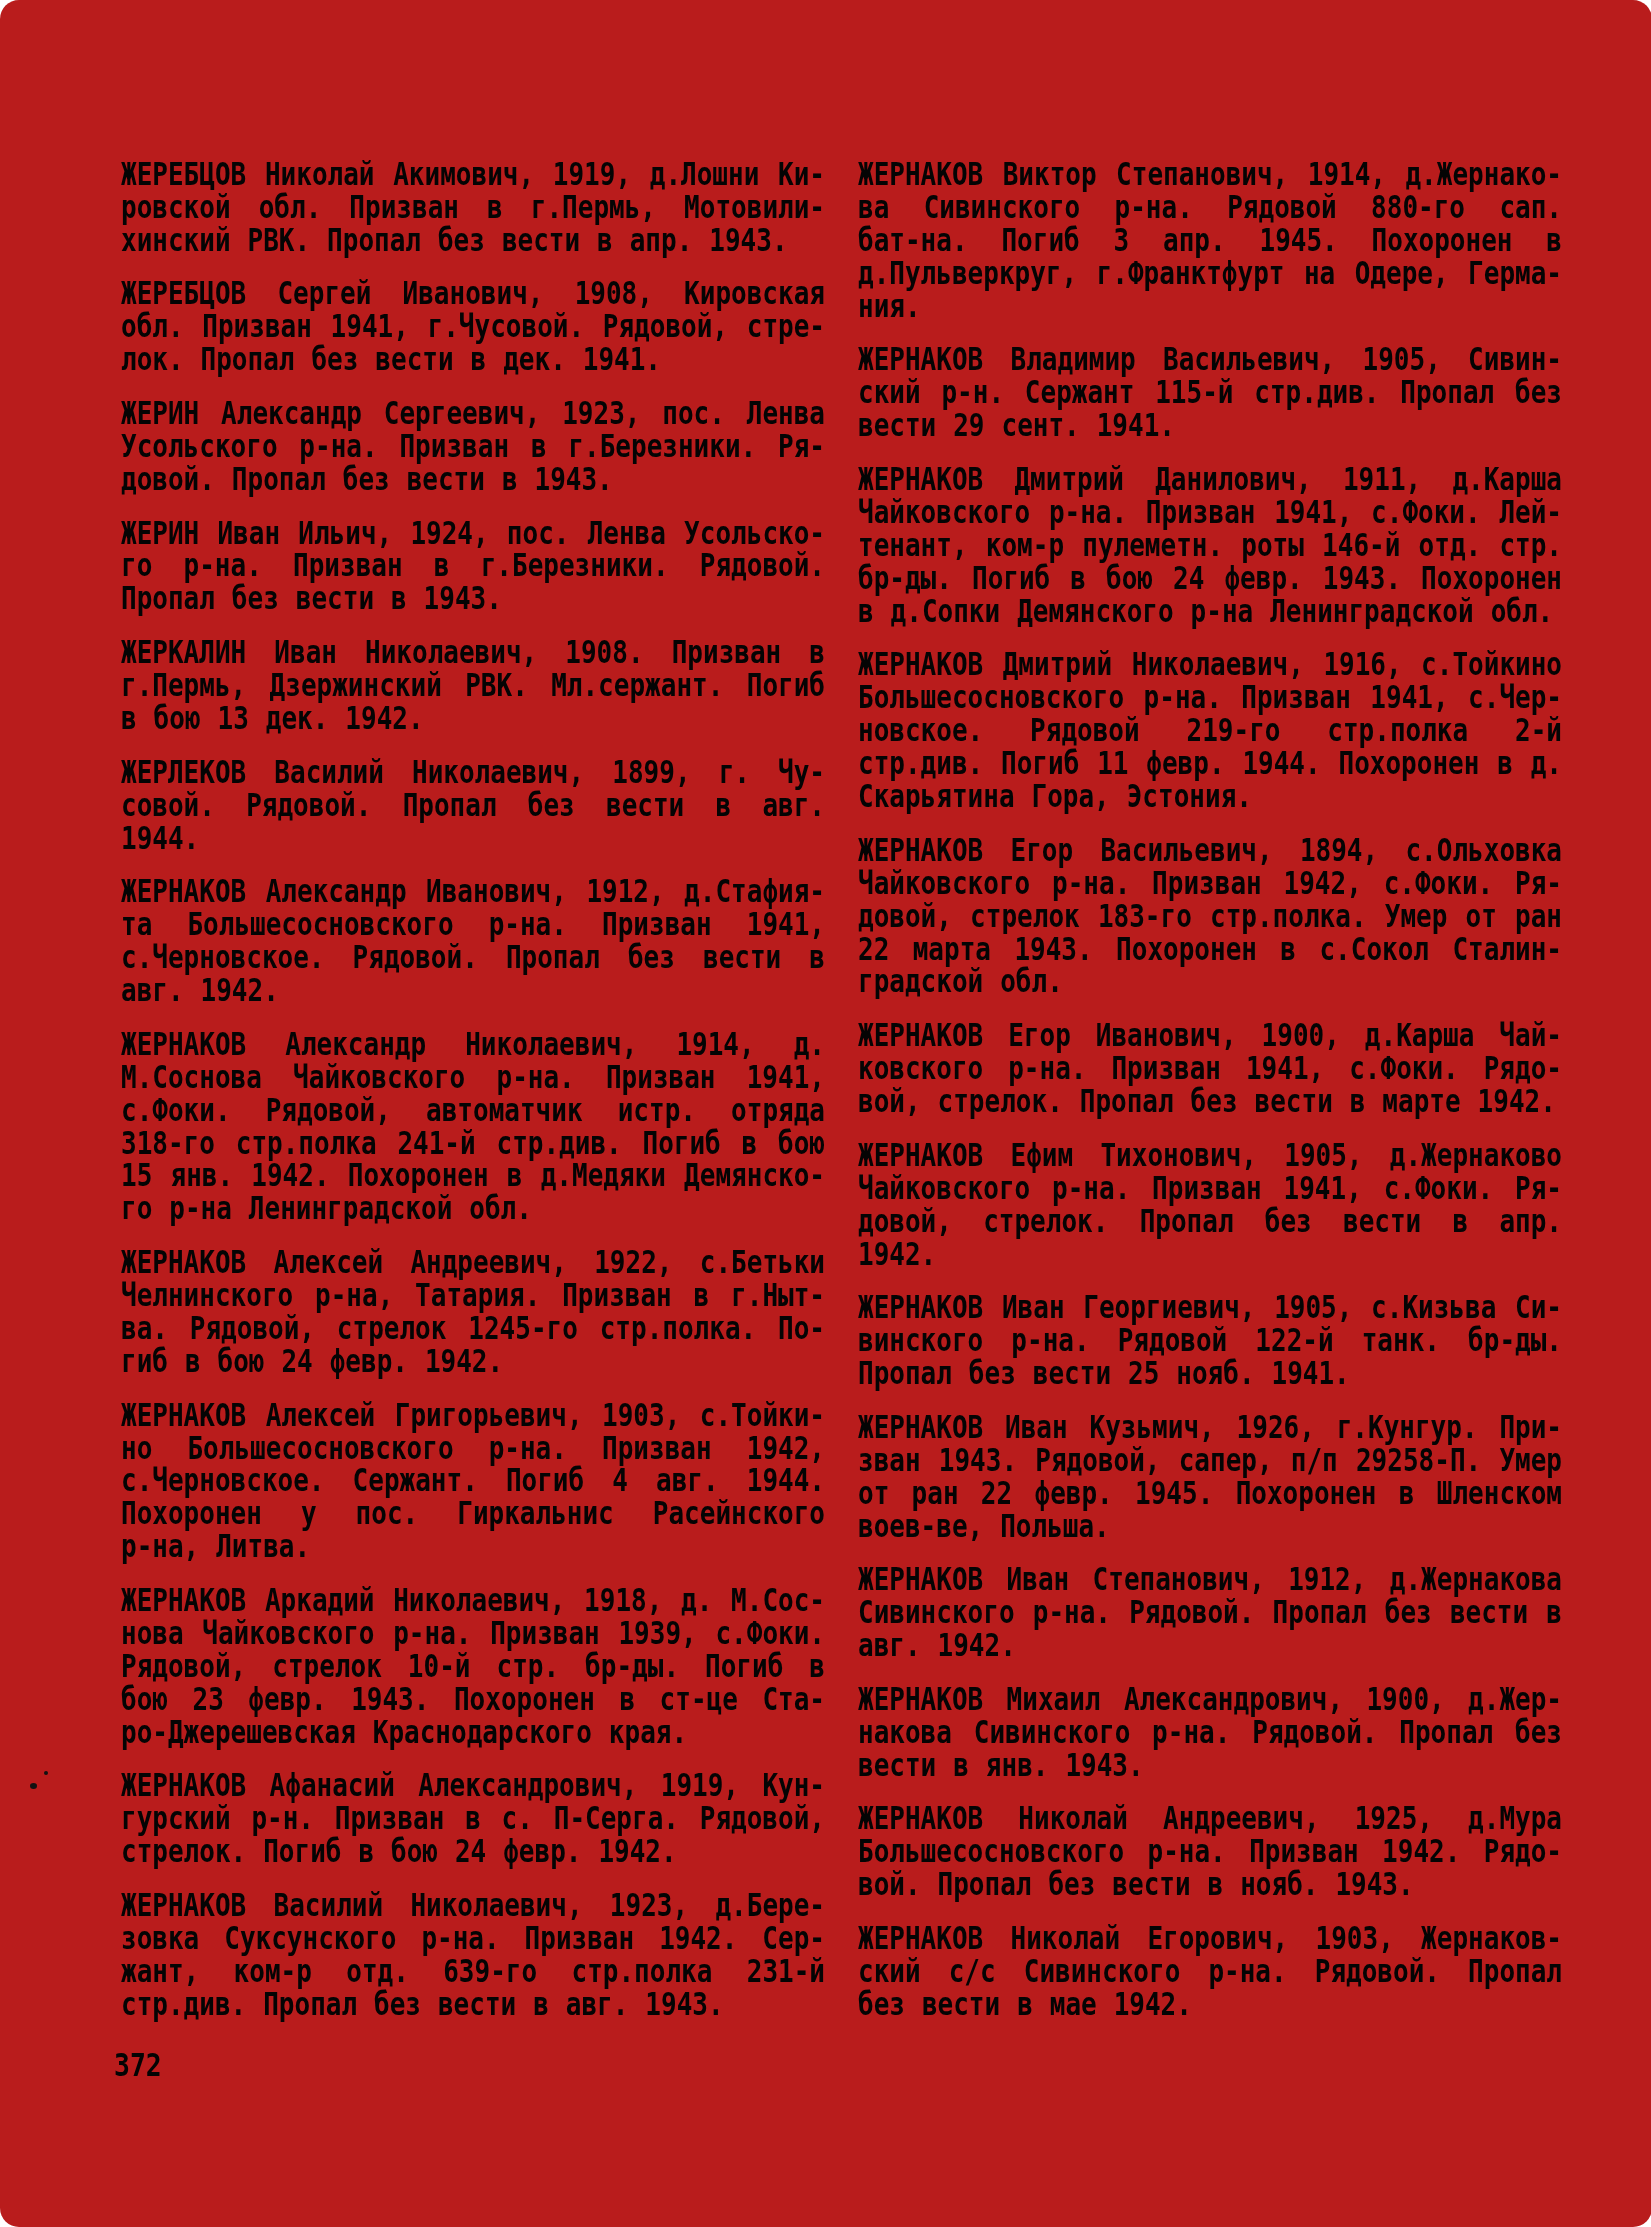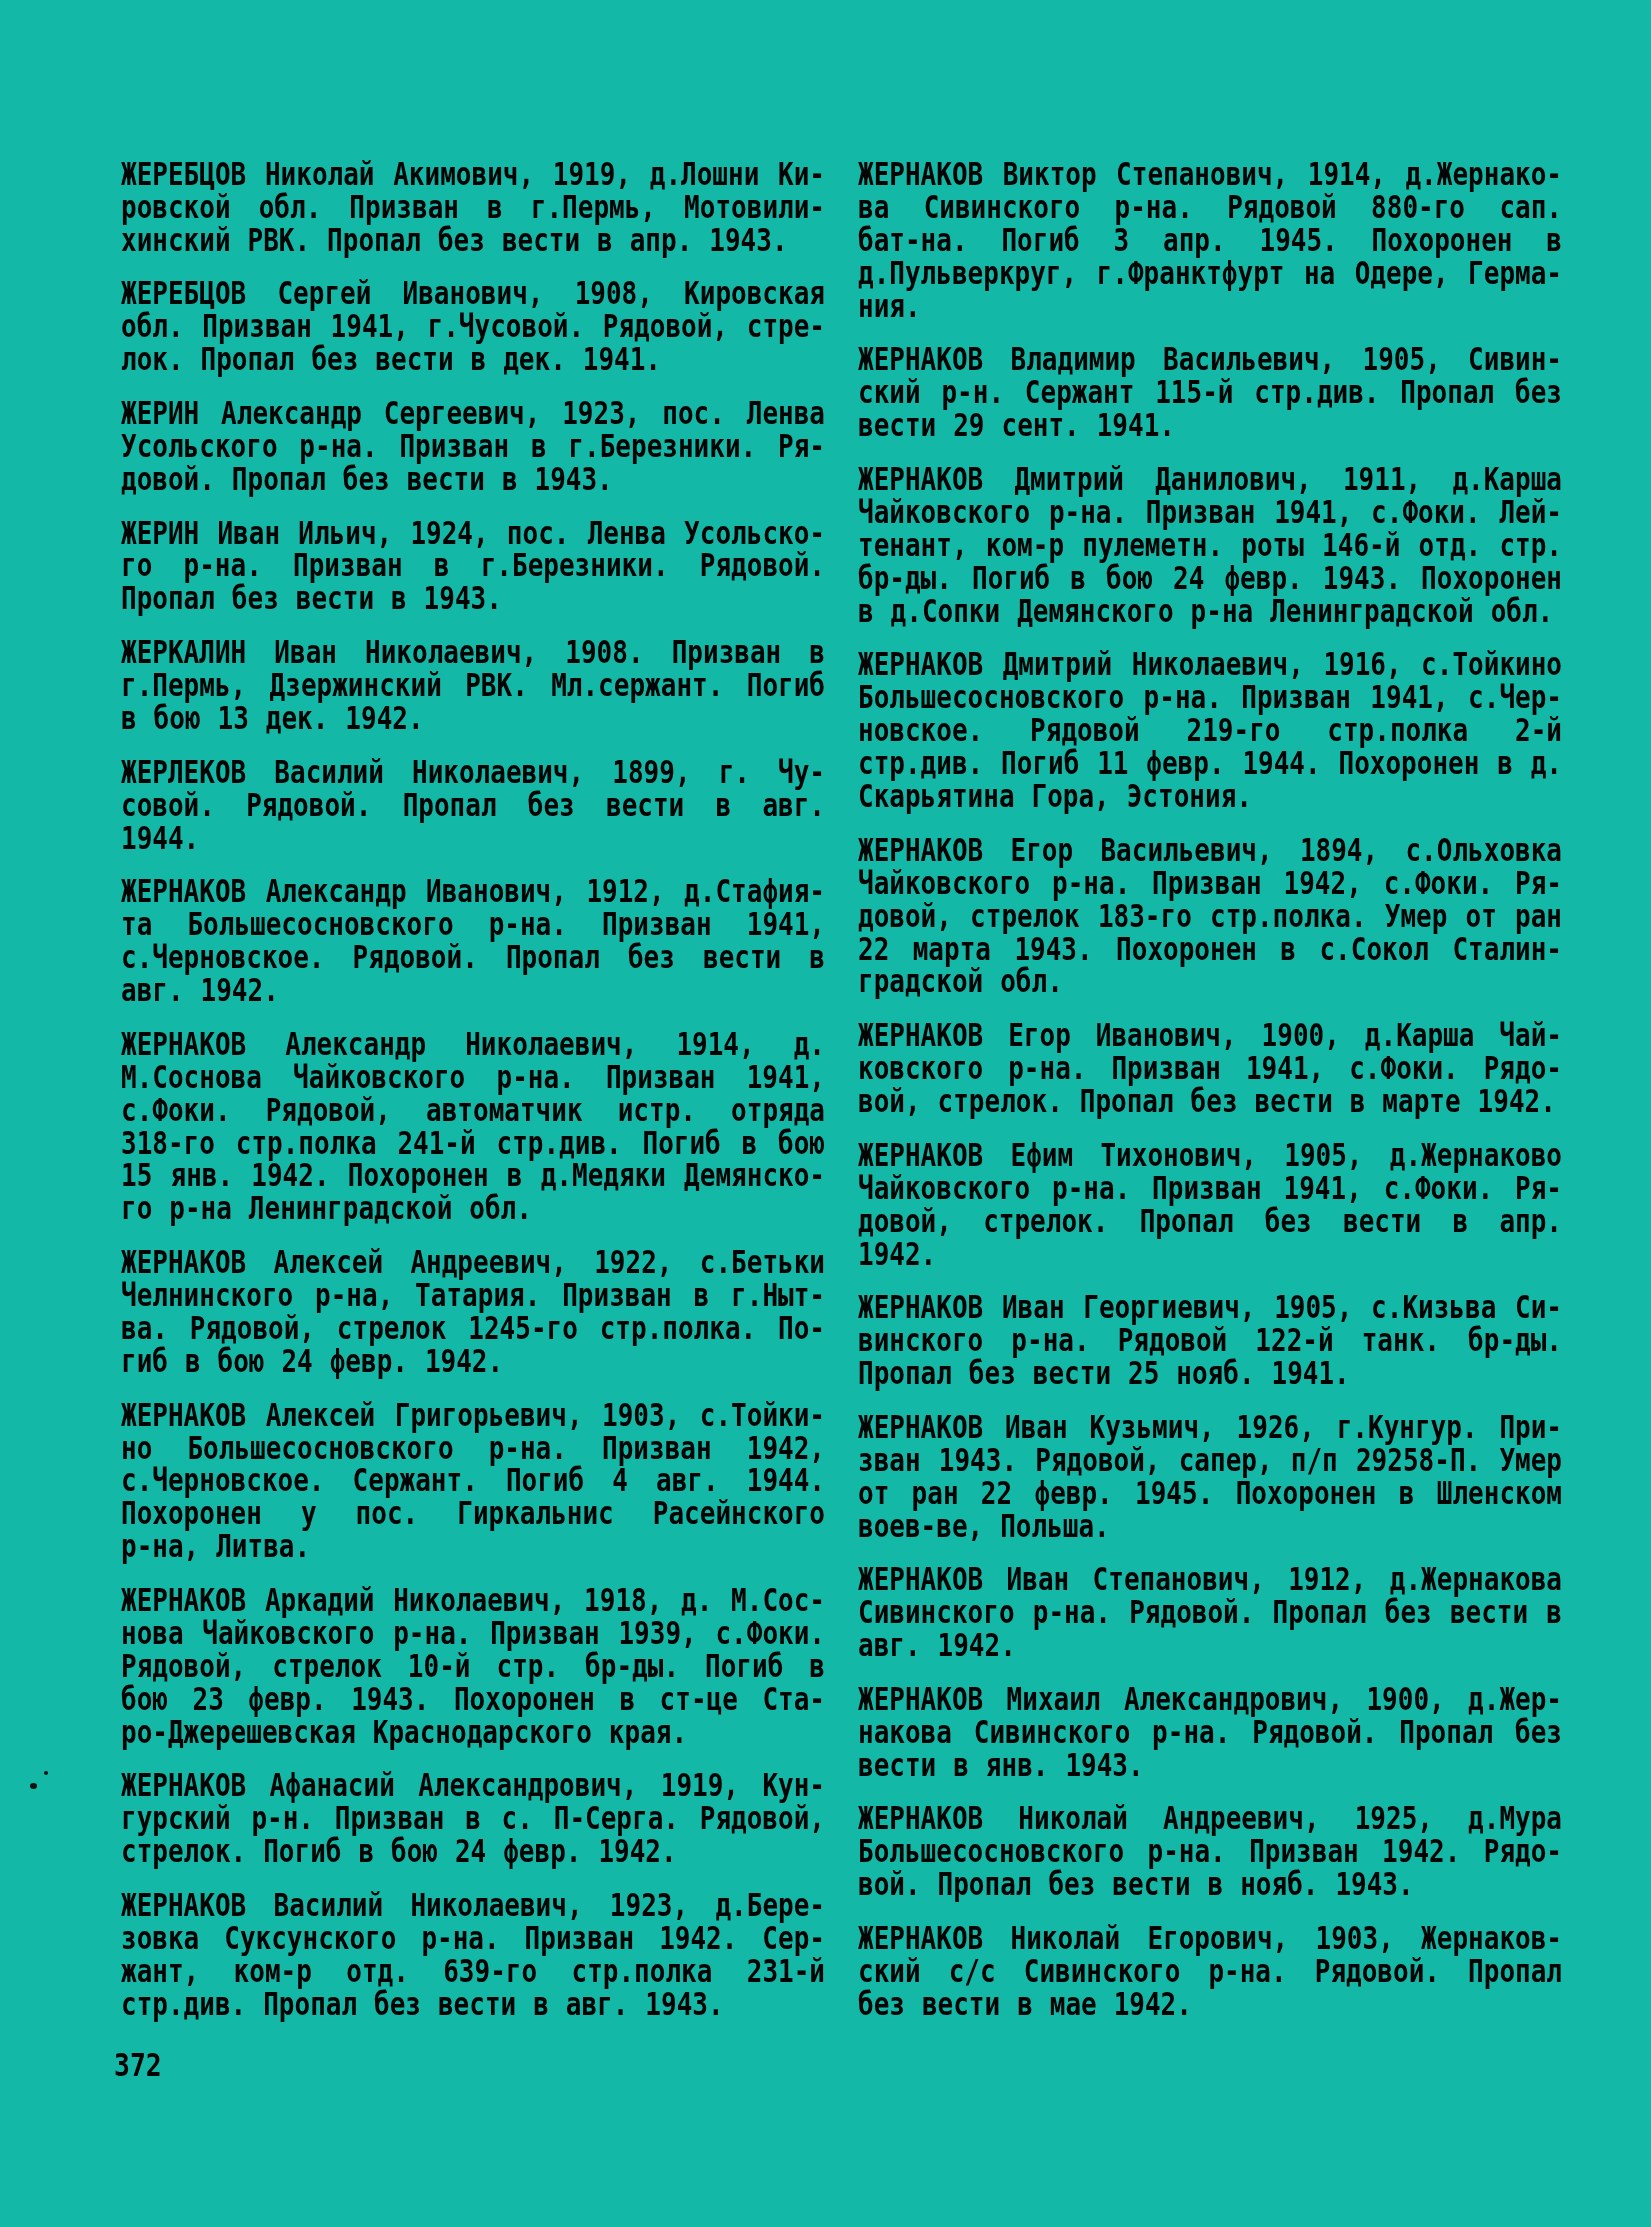--- a/index.html
+++ b/index.html
@@ -4,25 +4,26 @@
 <style>
   html, body {
     margin: 0;
     padding: 0;
     background: #ffffff;
   }
   .page {
     position: relative;
     width: 1652px;
     height: 2227px;
-    background: #14b8a6;
+    background: #b91c1c;
     overflow: hidden;
     font-family: "DejaVu Sans Mono", "Liberation Mono", monospace;
     font-weight: 700;
     color: #040404;
+    border-radius: 19px;
   }
   .col {
     position: absolute;
     top: 158px;
     width: 704px;
     font-size: 26px;
     line-height: 27px;
     transform: scaleY(1.22);
     transform-origin: top left;
     -webkit-font-smoothing: none;

